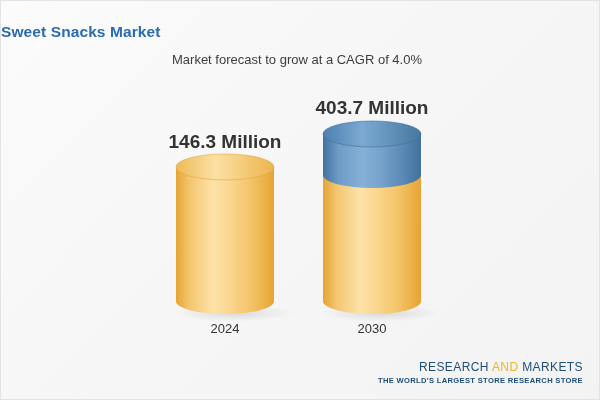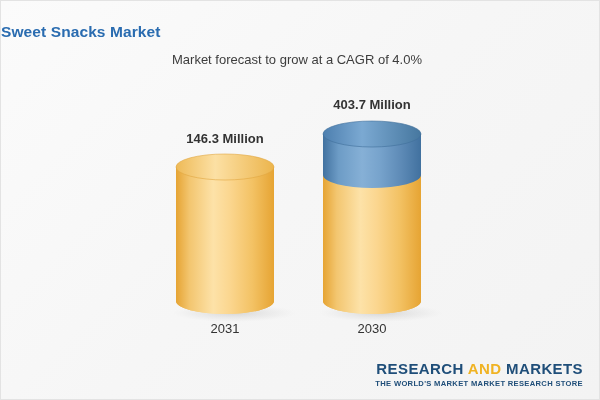--- a/index.html
+++ b/index.html
@@ -52,21 +52,21 @@
     top: 0;
     left: 0;
     width: 600px;
     height: 345px;
   }
 
   .bar-label {
     position: absolute;
     width: 160px;
     text-align: center;
-    font-size: 13px;
+    font-size: 19px;
     font-weight: bold;
     color: #333333;
     white-space: nowrap;
   }
 
   .cat-label {
     position: absolute;
     width: 160px;
     text-align: center;
     font-size: 13px;
@@ -83,22 +83,22 @@
     letter-spacing: .05px;
   }
 
   .logo {
     position: absolute;
     right: 16px;
     top: 360px;
     text-align: right;
   }
   .logo-main {
-    font-size: 15px;
-    font-weight: bold;
+    font-size: 12px;
+    font-weight: normal;
     color: #1f4e79;
     letter-spacing: .4px;
     line-height: 1.05;
   }
   .logo-and { color: #f0b323; }
   .logo-tag {
     margin-top: 2px;
     font-size: 7.6px;
     font-weight: bold;
     color: #1f4e79;
@@ -172,23 +172,23 @@
         <path d="M322,133 L322,174 A49,13 0 0 0 420,174 L420,133 Z" fill="url(#blueBody)"></path>
         <ellipse cx="371" cy="133" rx="49" ry="13" fill="url(#blueTop)" stroke="#3f6f9b" stroke-width="0.6"></ellipse>
       </g>
     </svg>
 
     
     <div class="bar-label" style="left:144px; top:130px;">146.3 Million</div>
     <div class="bar-label" style="left:291px; top:96px;">403.7 Million</div>
 
     
-    <div class="cat-label" style="left:144px; top:320px;">2031</div>
+    <div class="cat-label" style="left:144px; top:320px;">2024</div>
     <div class="cat-label" style="left:291px; top:320px;">2030</div>
   </div>
 
 
   <div class="logo">
     <div class="logo-main"><span>RESEARCH </span><span class="logo-and">AND</span><span> MARKETS</span></div>
-    <div class="logo-tag">THE WORLD'S MARKET MARKET RESEARCH STORE</div>
+    <div class="logo-tag">THE WORLD'S LARGEST STORE RESEARCH STORE</div>
   </div>
 
 </div>
 
 </body></html>

